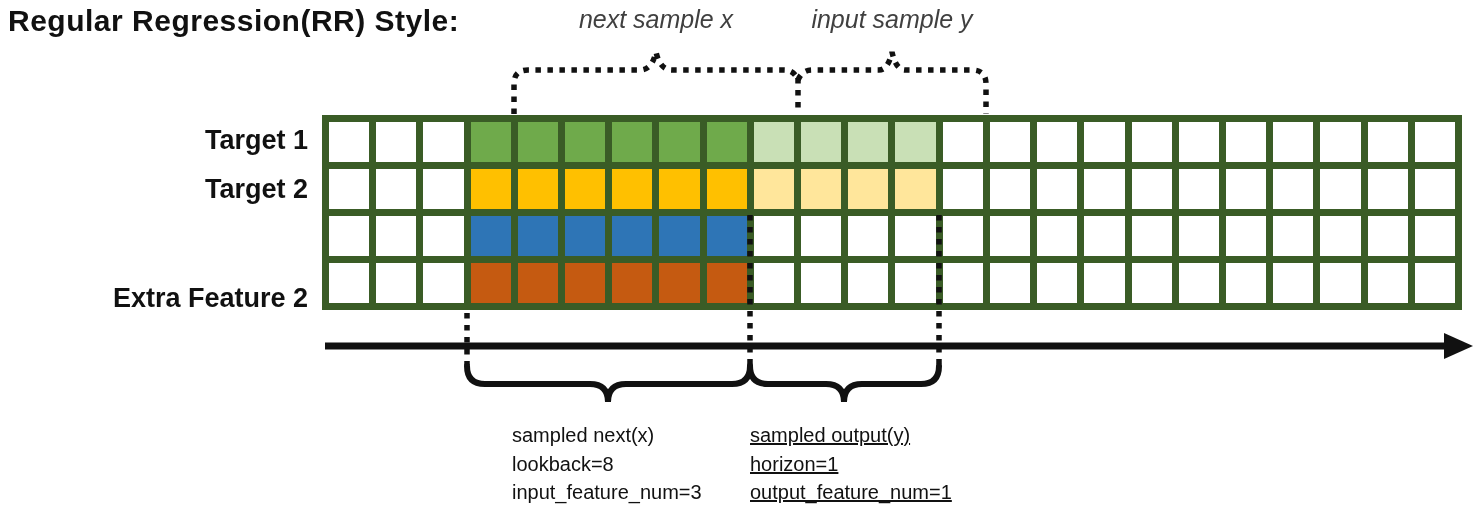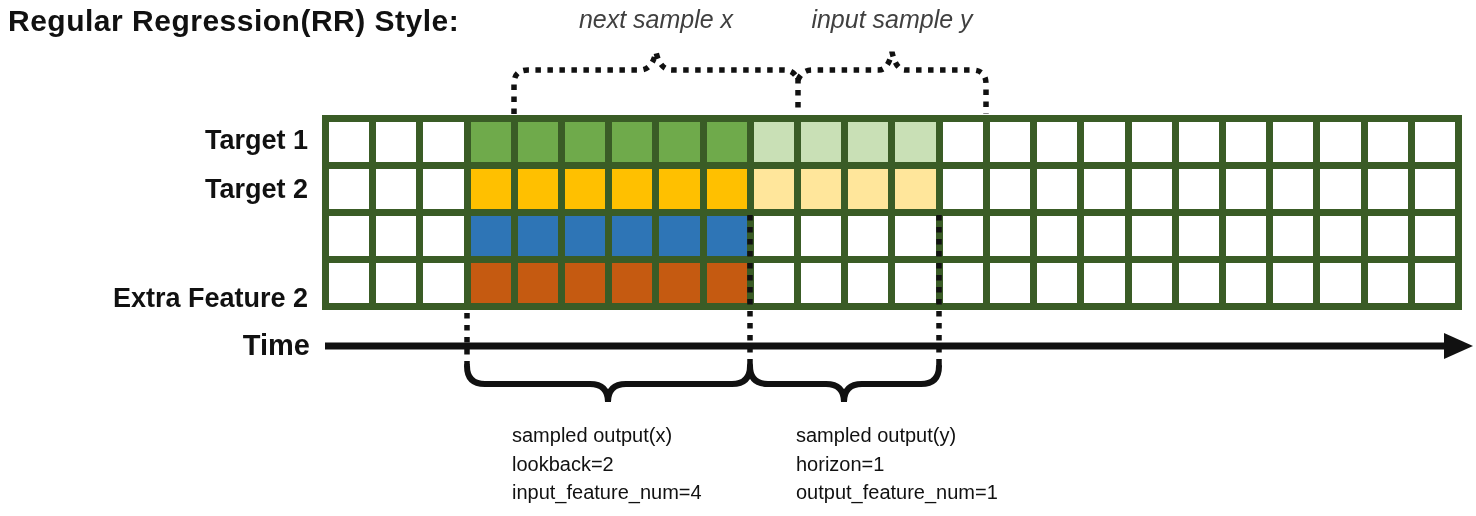--- a/index.html
+++ b/index.html
@@ -38,21 +38,21 @@
     font-size:25px;font-style:italic;font-weight:500;color:#404040;
   }
   .note-x{left:506px;}
   .note-y{left:742px;}
   .bottom-block{
     position:absolute;top:421px;
     font-size:20px;font-weight:500;color:#111;line-height:28.5px;
     white-space:nowrap;
   }
   .block-input{left:512px;}
-  .block-output{left:796px;}
+  .block-output{left:750px;text-decoration:underline;}
   .overlay{position:absolute;left:0;top:0;pointer-events:none;}
 </style>
 </head>
 <body>
 
 <div class="canvas">
 
   <div class="title">Regular Regression(RR) Style:</div>
 
   <div class="row-label" style="top:124px;">Target 1</div>
@@ -154,26 +154,25 @@
       <div class="cell" style="background: rgb(255, 255, 255);"></div>
       <div class="cell" style="background: rgb(255, 255, 255);"></div>
       <div class="cell" style="background: rgb(255, 255, 255);"></div>
       <div class="cell" style="background: rgb(255, 255, 255);"></div>
       <div class="cell" style="background: rgb(255, 255, 255);"></div>
     </div>
 
   <div class="top-note note-x">next sample x</div>
   <div class="top-note note-y">input sample y</div>
 
-  <div class="time-label">Time</div>
 
   <div class="bottom-block block-input">
-    <div>sampled output(x)</div>
-    <div>lookback=2</div>
-    <div>input_feature_num=4</div>
+    <div>sampled next(x)</div>
+    <div>lookback=8</div>
+    <div>input_feature_num=3</div>
   </div>
   <div class="bottom-block block-output">
     <div>sampled output(y)</div>
     <div>horizon=1</div>
     <div>output_feature_num=1</div>
   </div>
 
   <svg class="overlay" width="1476" height="516" viewBox="0 0 1476 516">
 
     <path d="M514 114 L514 84 Q514 70 528 70 L640 70 Q652 70 656 52 Q660 70 672 70 L784 70 Q794 70 798 80" fill="none" stroke="#111" stroke-width="5.5" stroke-dasharray="5.5 6.5"></path>

